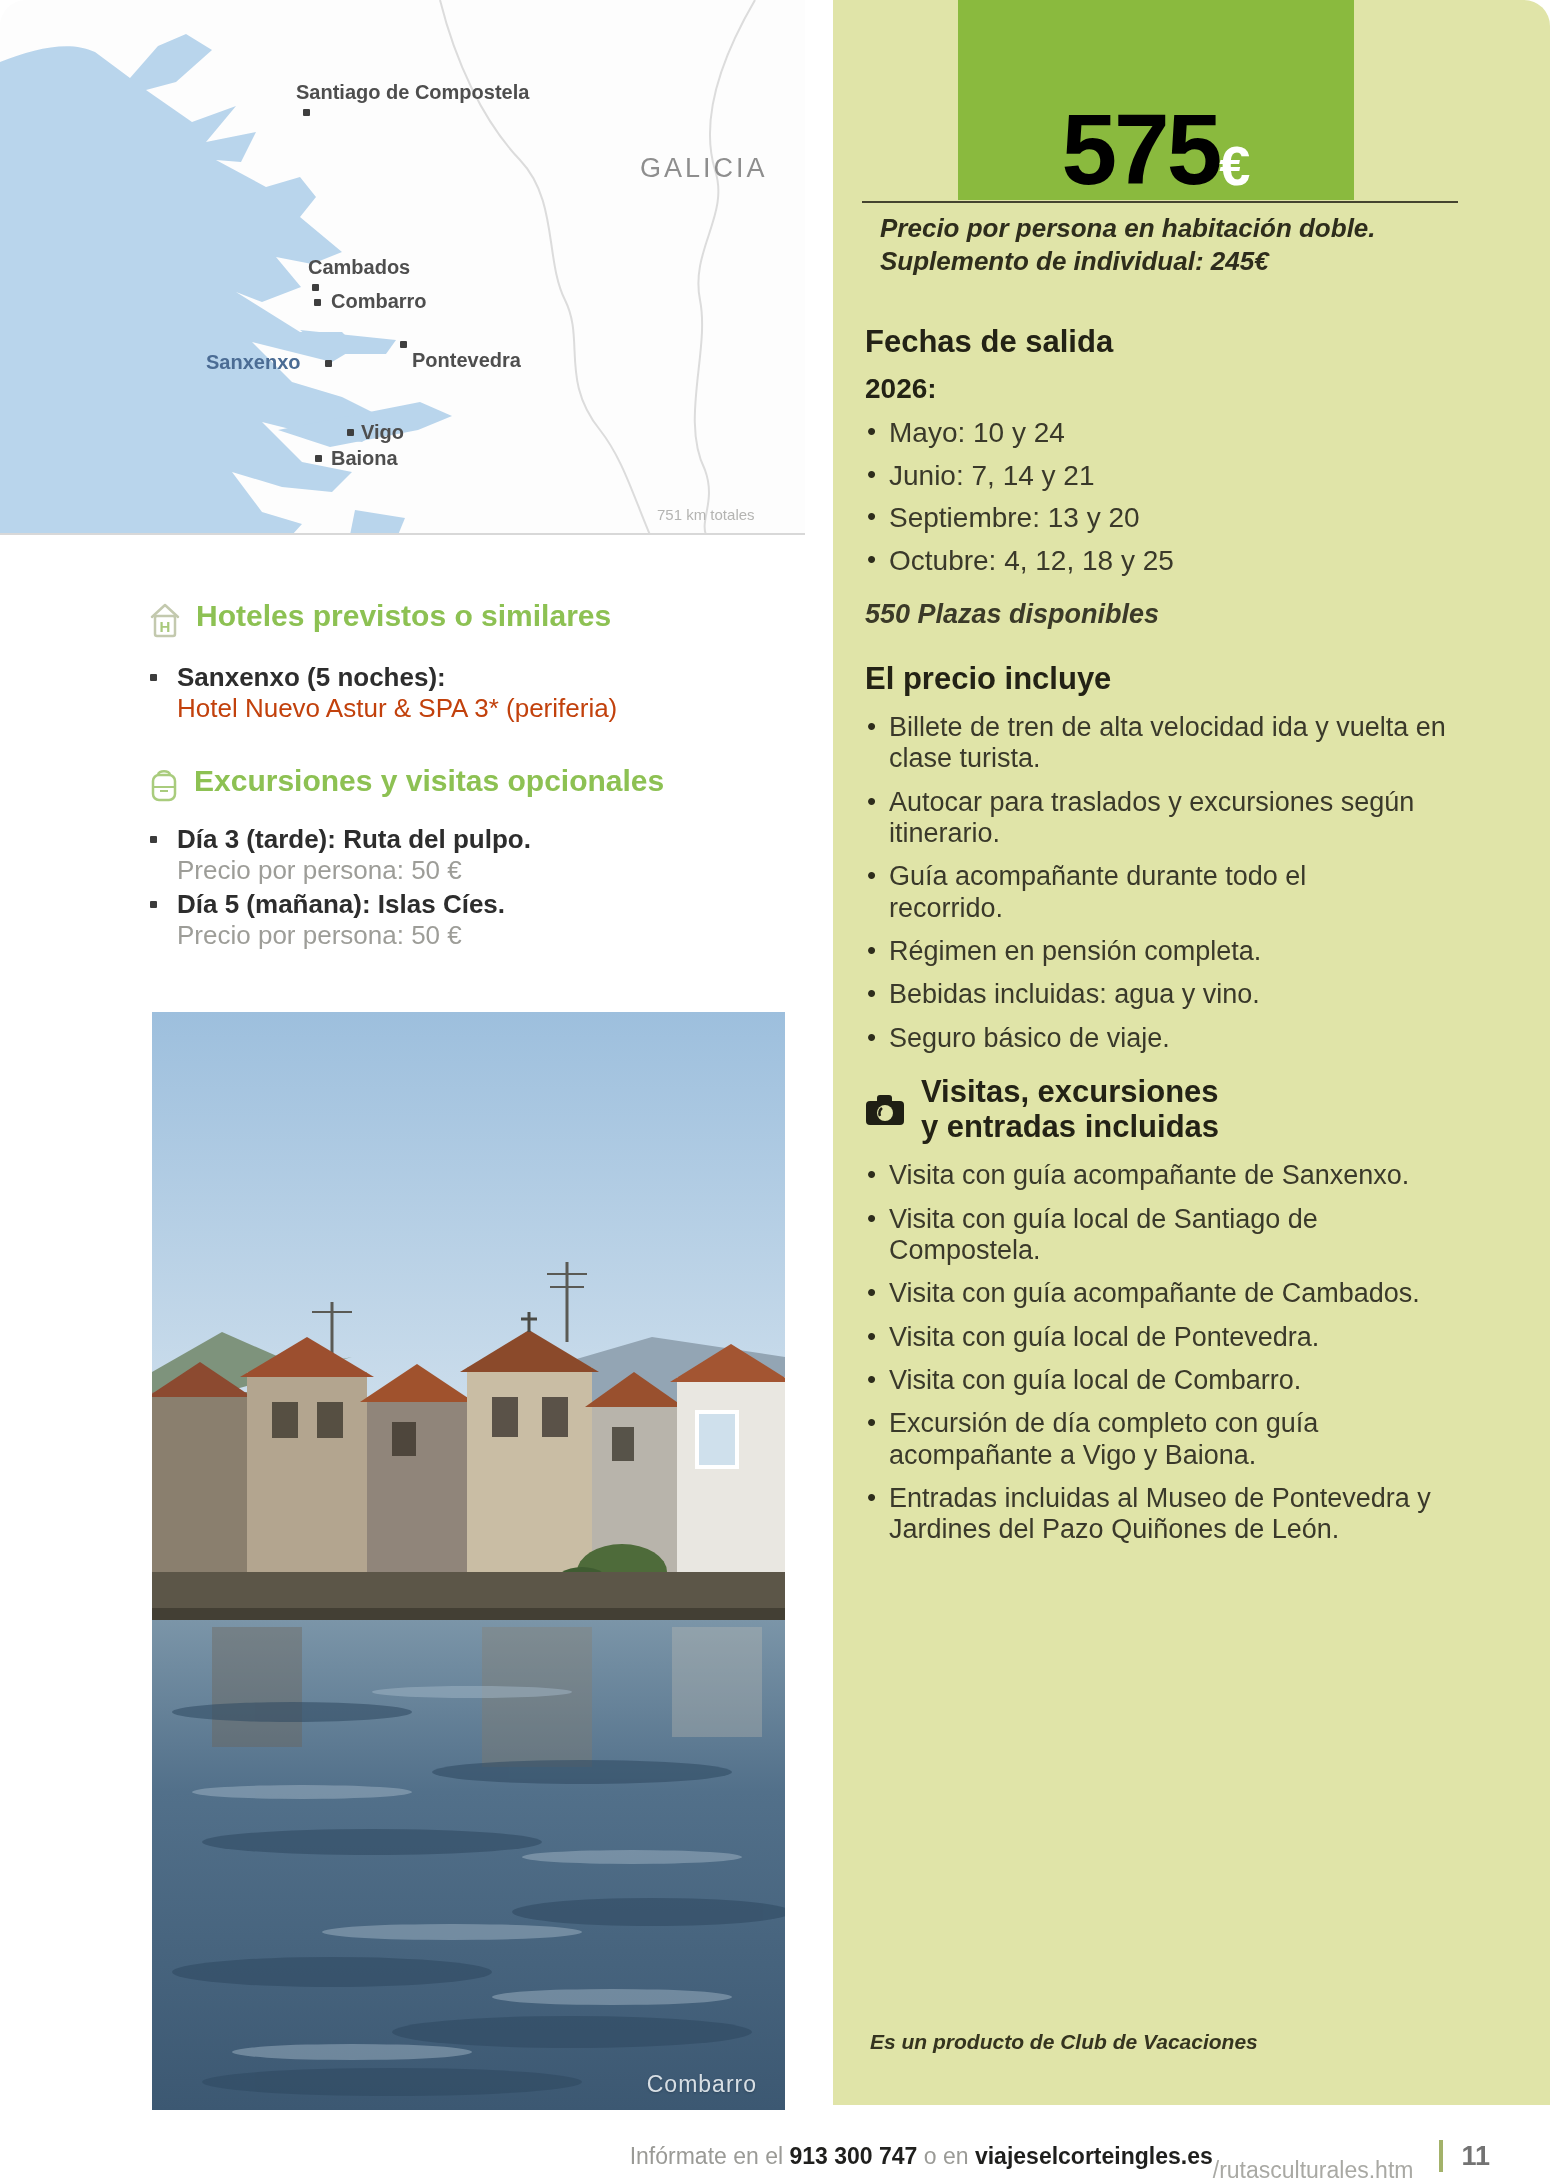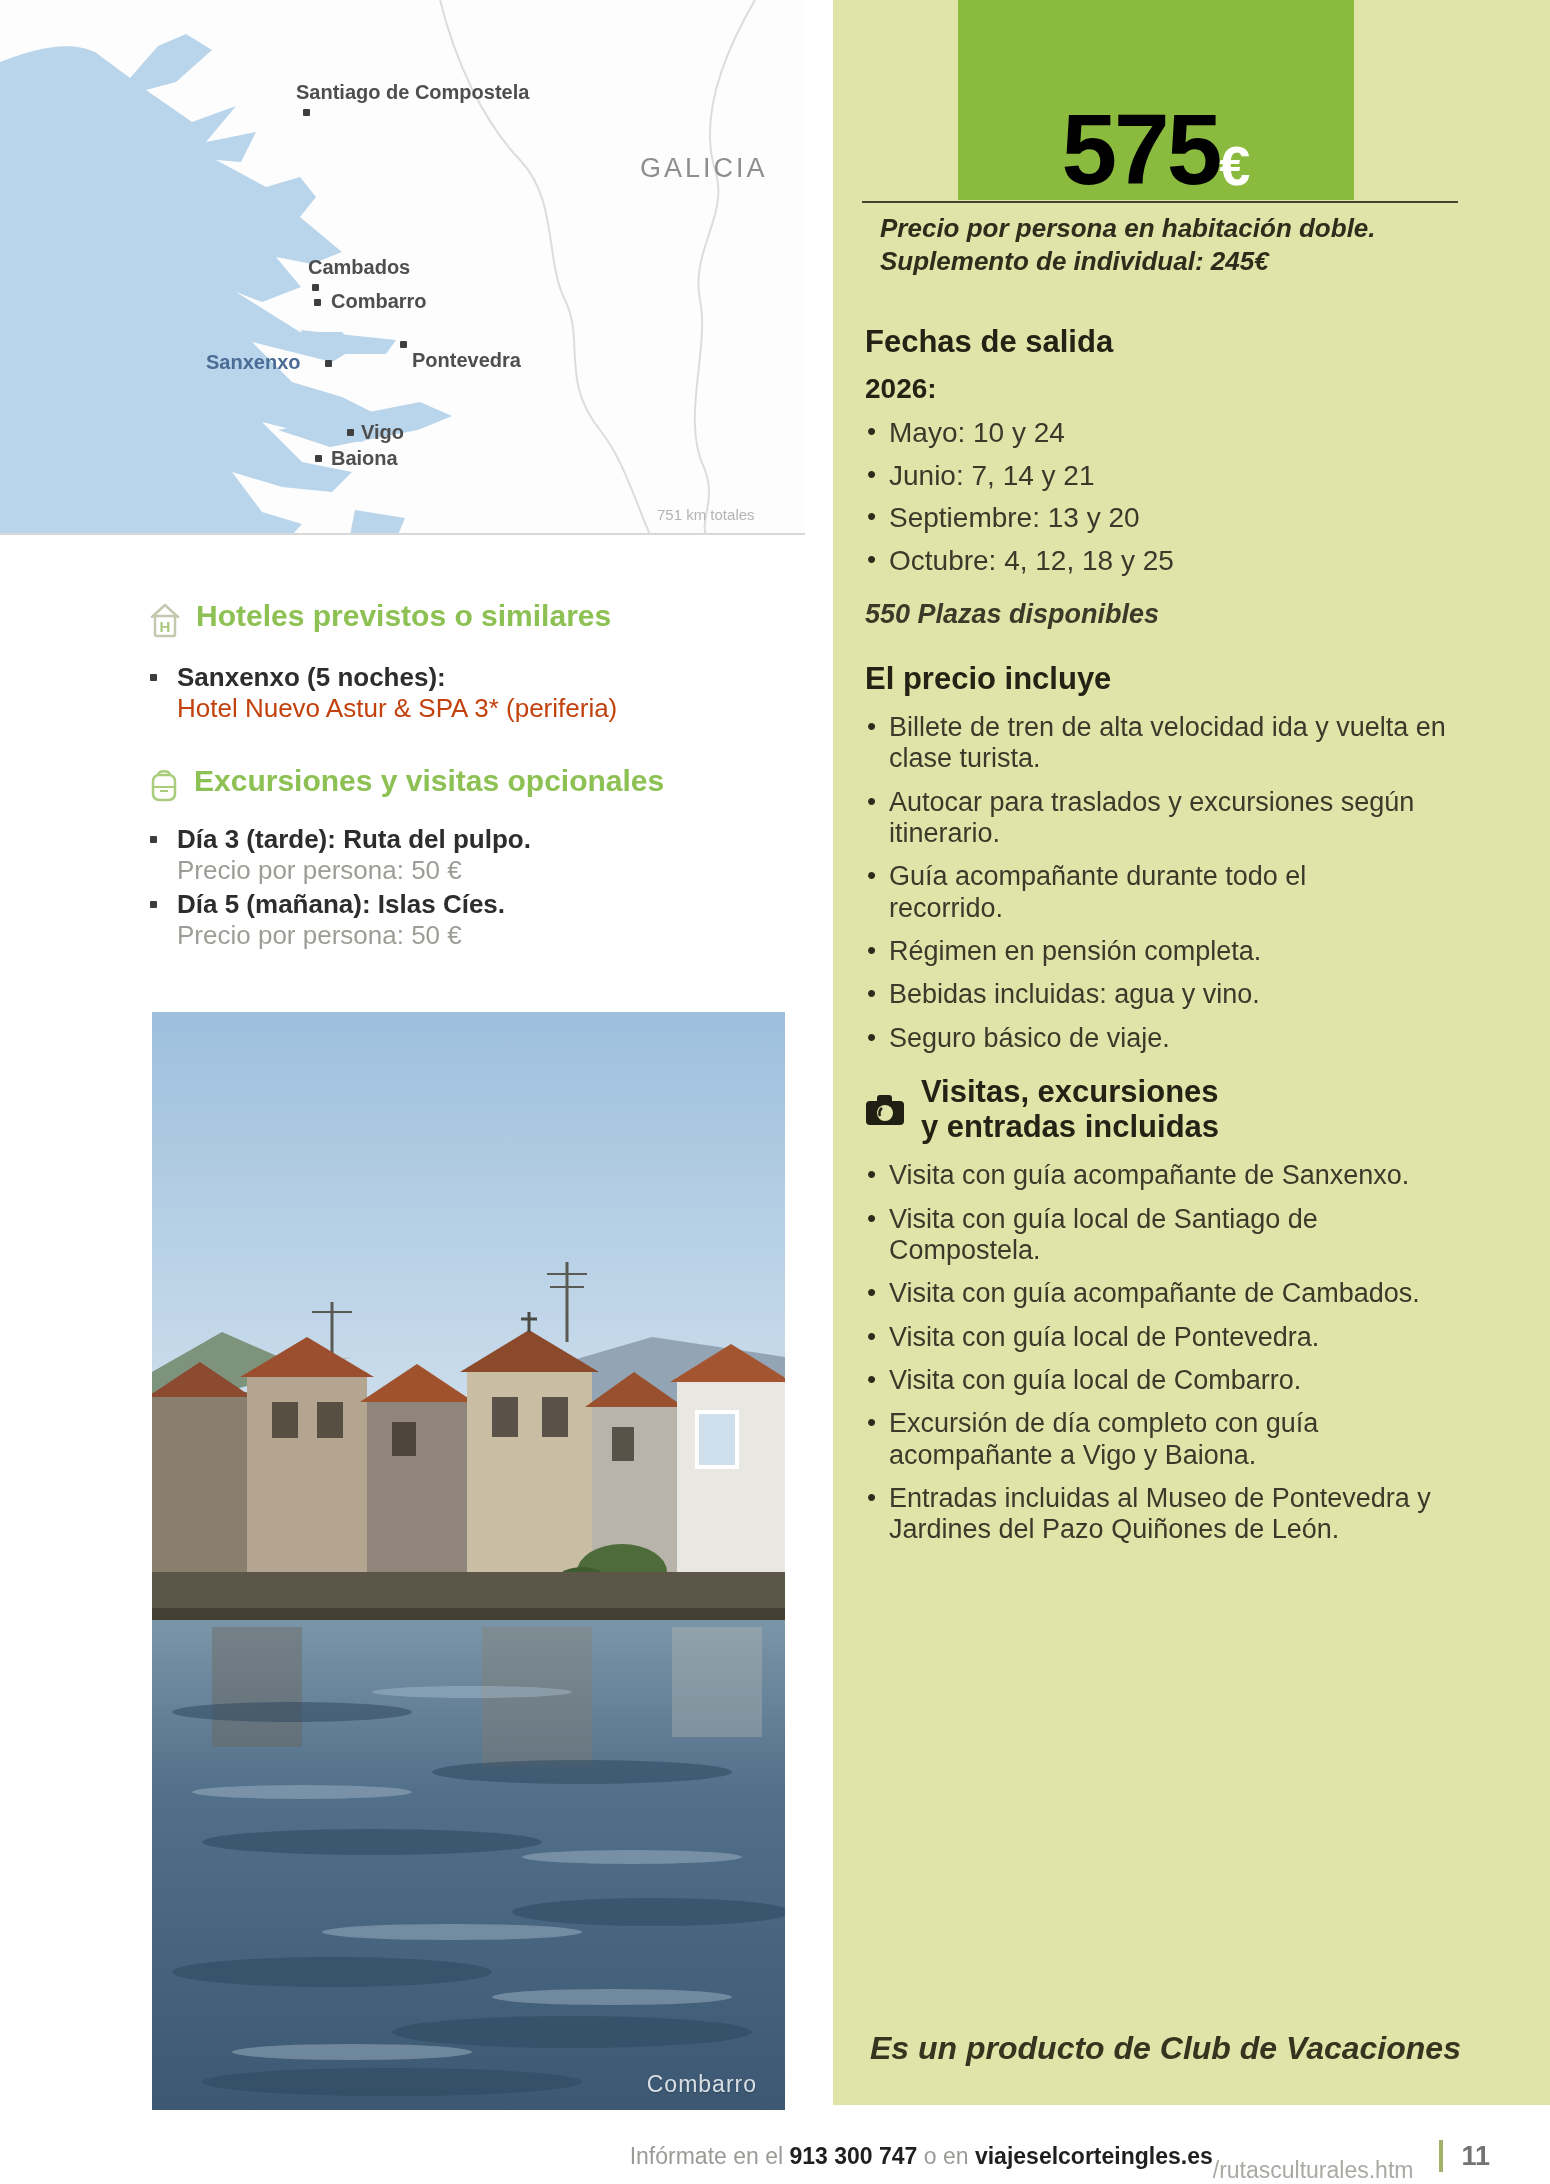--- a/index.html
+++ b/index.html
@@ -1,17 +1,17 @@
 <!DOCTYPE html>
 <html><head>
 <meta charset="utf-8">
 <style>
   html,body{margin:0;padding:0;background:#ffffff;}
   #page{position:relative;width:1550px;height:2184px;background:#ffffff;overflow:hidden;
-        font-family:"Liberation Sans","DejaVu Sans",sans-serif;color:#33321f;}
+        font-family:"Liberation Sans","DejaVu Sans",sans-serif;color:#33321f;border-radius:26px;}
 
   
   .regmark{position:absolute;left:18px;top:18px;width:15px;height:10px;}
   .regmark .bar1{width:15px;height:4px;background:#e6c117;}
   .regmark .bar2{width:15px;height:4px;margin-top:1px;
                  background:linear-gradient(to right,#d8486a 0 50%,#2b3a8f 50% 100%);}
 
   
   .map{position:absolute;left:0;top:0;width:805px;height:535px;background:#ffffff;}
   .map svg{position:absolute;left:0;top:0;}
@@ -50,21 +50,21 @@
   .p-list li::before{content:"•";position:absolute;left:2px;top:-1px;color:#2e2d1c;font-size:26px;}
   .fechas{position:absolute;left:32px;top:325px;width:620px;}
   .fechas .year{font-size:28px;font-weight:700;color:#232215;margin:14px 0 12px 0;}
   .fechas li{font-size:28px;margin-bottom:10px;}
   .plazas{font-size:27px;font-style:italic;font-weight:600;color:#3b3a28;margin-top:22px;}
   .incluye{position:absolute;left:32px;top:662px;width:625px;}
   .incluye .p-head{margin-bottom:16px;}
   .visitas{position:absolute;left:32px;top:1075px;width:625px;}
   .visitas-head{display:flex;align-items:center;gap:16px;margin-bottom:16px;}
   .visitas-title{font-size:31px;font-weight:700;color:#232215;line-height:1.12;}
-  .product-note{position:absolute;left:37px;top:2030px;font-size:32px;font-style:italic;
+  .product-note{position:absolute;left:37px;top:2030px;font-size:21px;font-style:italic;
                 font-weight:600;color:#35341f;}
 
   
   .footer{position:absolute;left:0;top:2128px;width:1490px;display:flex;justify-content:flex-end;
           align-items:center;font-size:23px;color:#9a9a96;}
   .footer .bold{color:#1f1f1d;font-weight:700;}
   .footer .path{color:#a9a9a4;}
   .footer-bar{width:4px;height:32px;background:#a3b26a;margin:0 18px 0 26px;}
   .footer-page{font-size:27px;color:#737373;font-weight:600;}
 </style>

